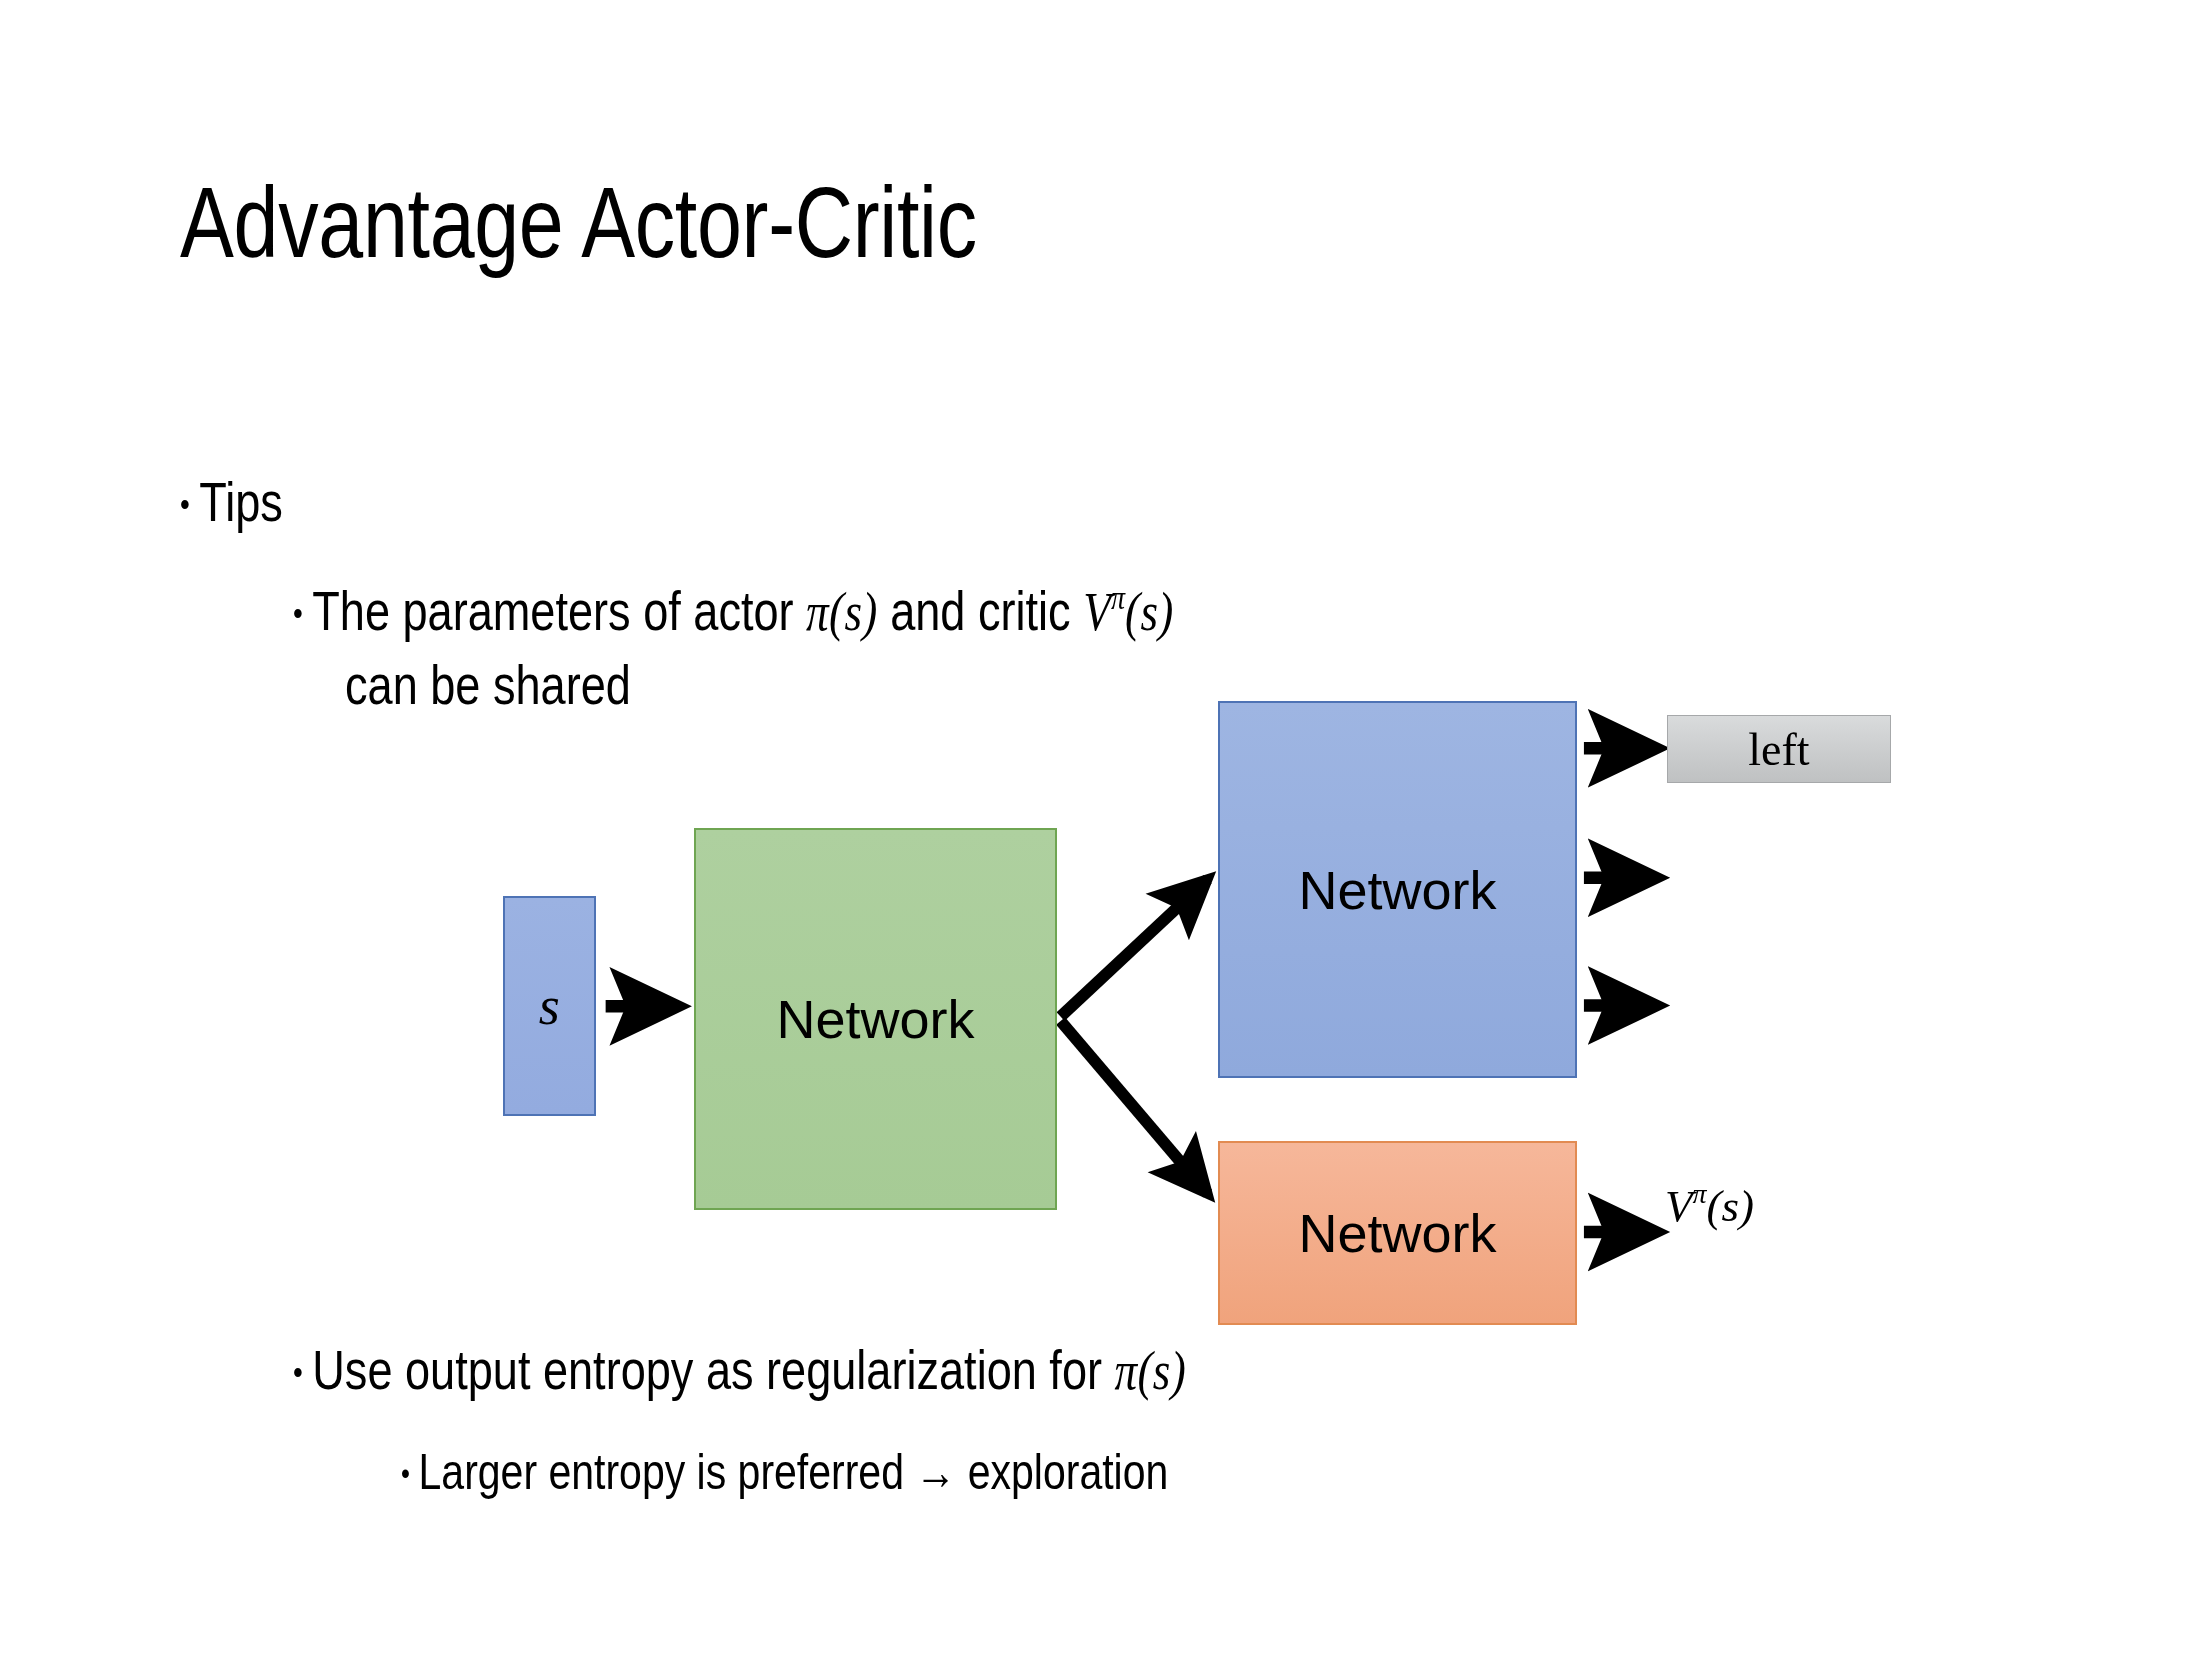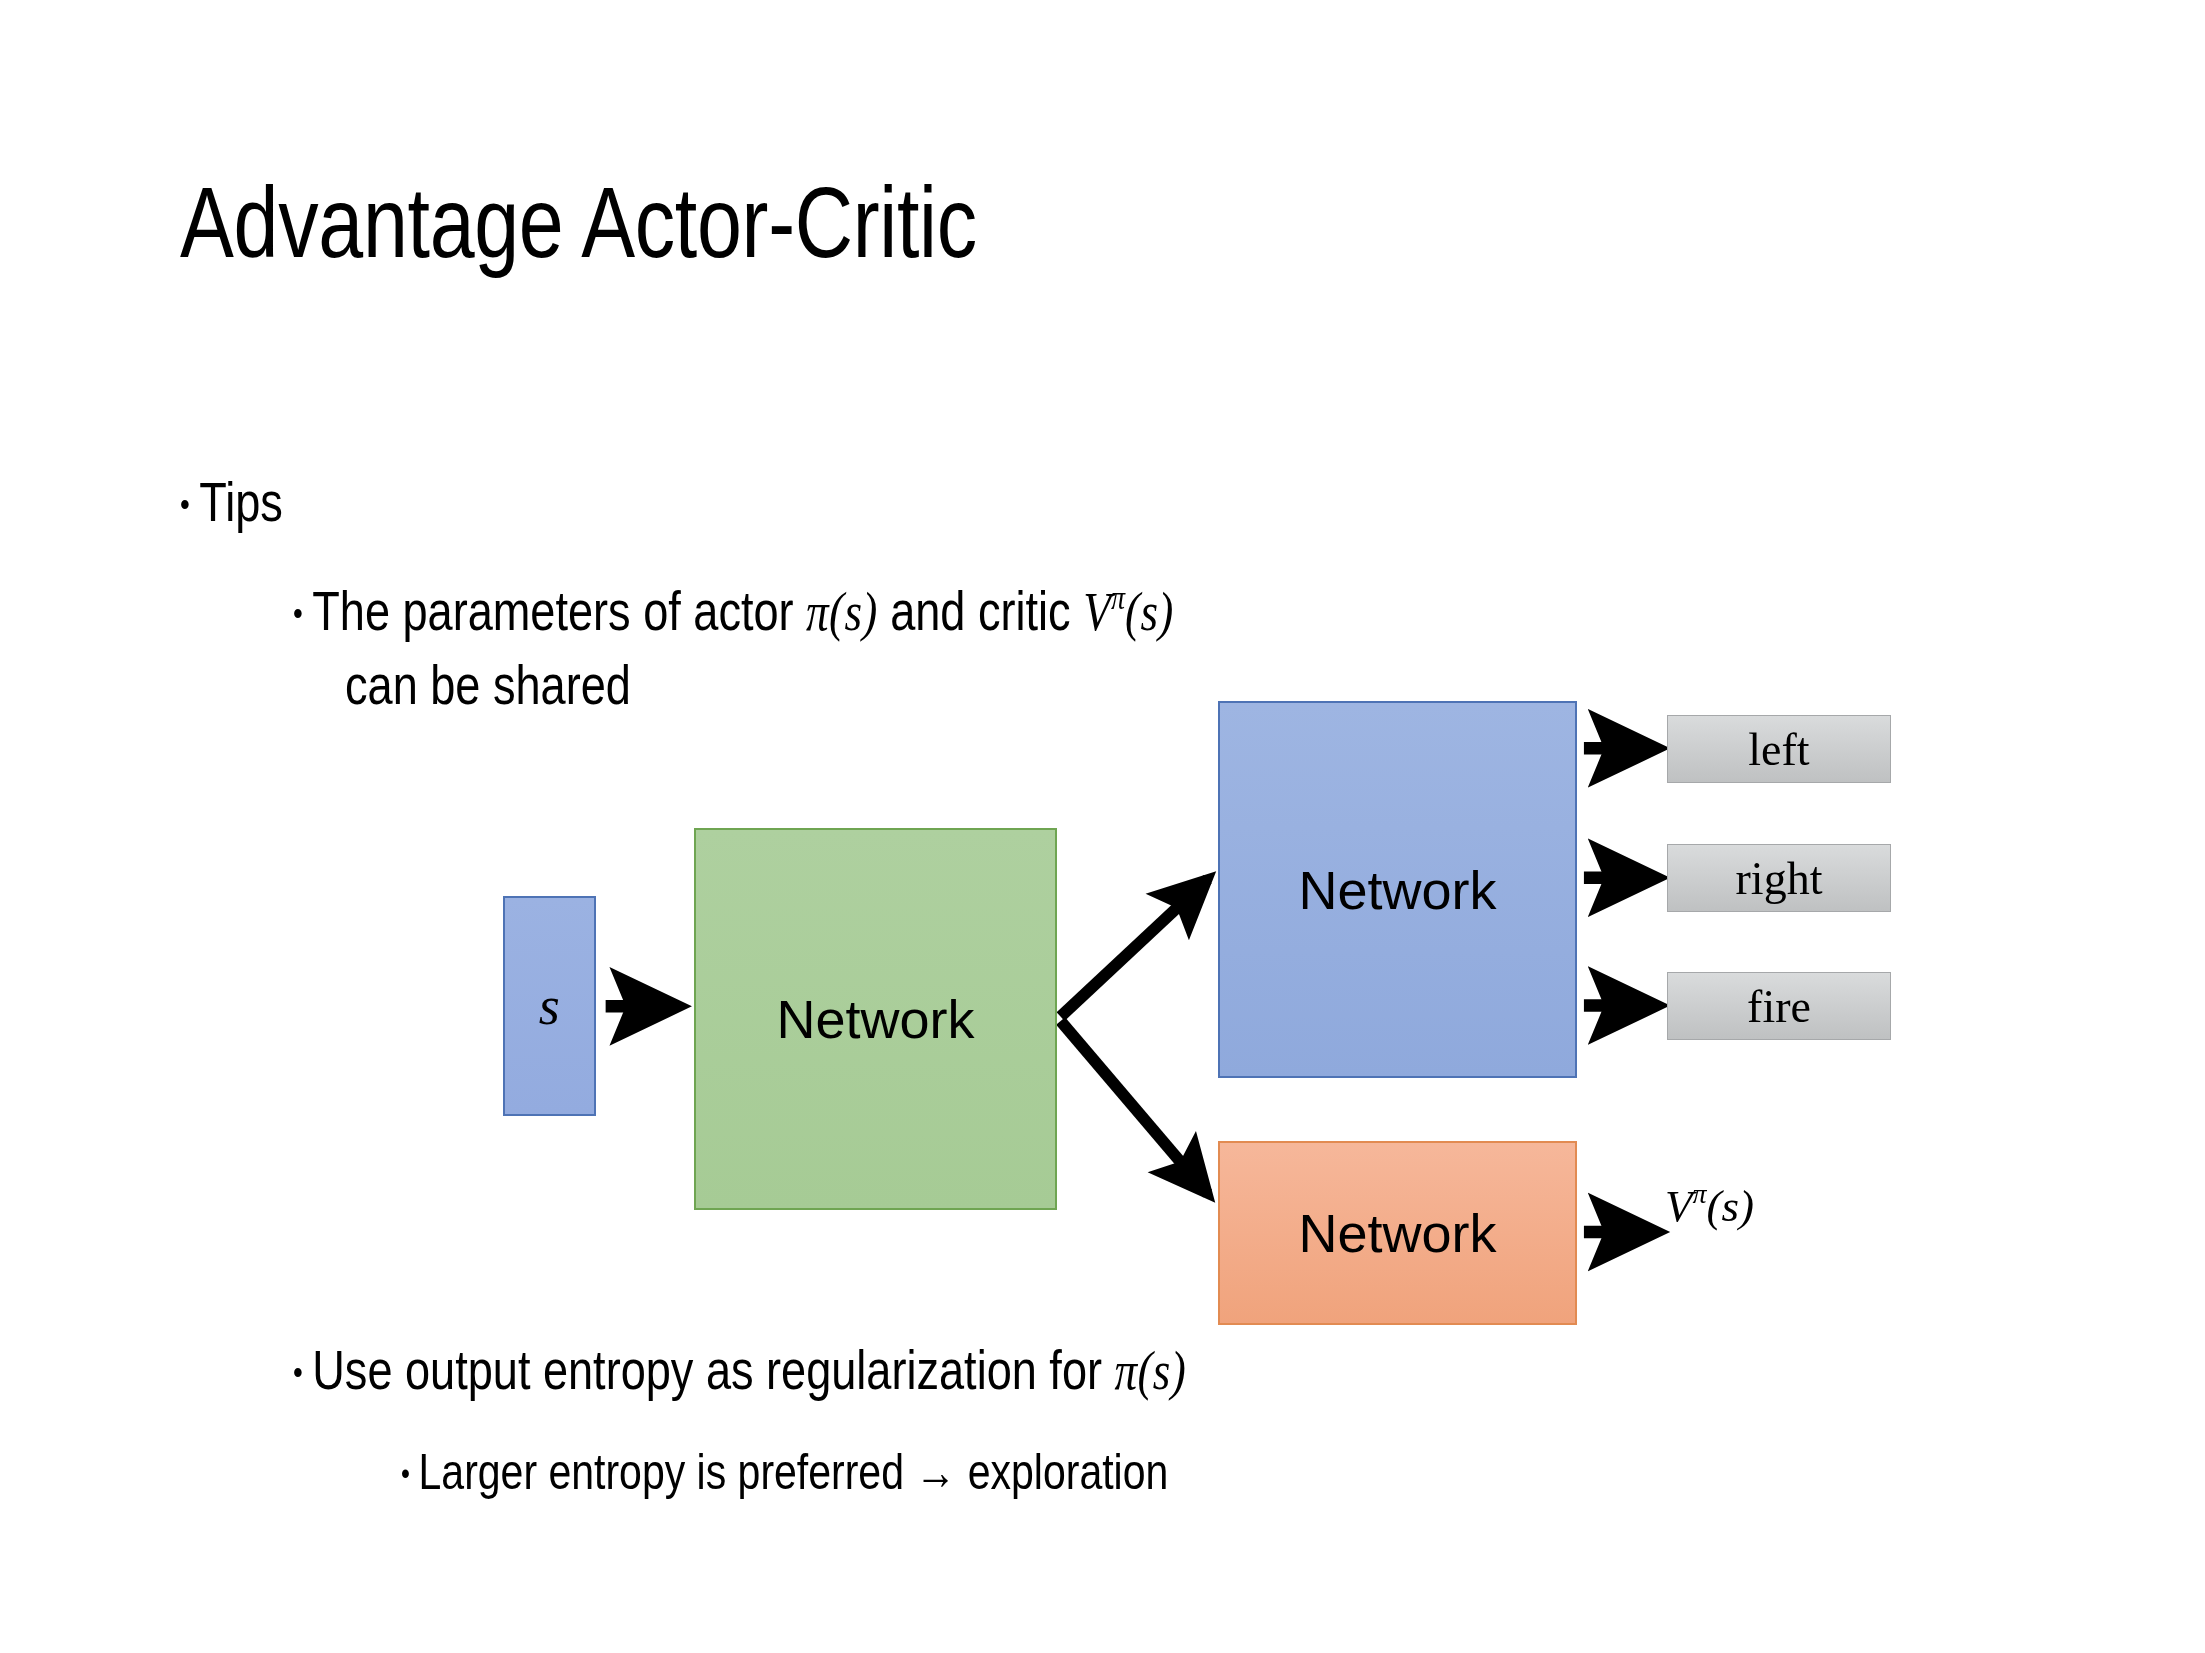--- a/index.html
+++ b/index.html
@@ -212,26 +212,20 @@
       <span>Network</span>
     </div>
 
     <div class="dbox box-critic">
       <span>Network</span>
     </div>
 
     <div class="dbox box-action act-left">
       <span>left</span>
     </div>
-    <div class="dbox box-action act-right">
-      <span>right</span>
-    </div>
-    <div class="dbox box-action act-fire">
-      <span>fire</span>
-    </div>
 
     <div class="vpi-label">
       <span>V</span><span class="sup">π</span><span>(s)</span>
     </div>
   </div>
 
   <div class="bullet-row lvl2" style="left:293px; top:1338px; transform: scaleX(0.82);">
     <span class="bullet-dot">•</span>
     <span class="bullet-text">
       <span>Use output entropy as regularization for </span><span class="mi">π(s)</span>

